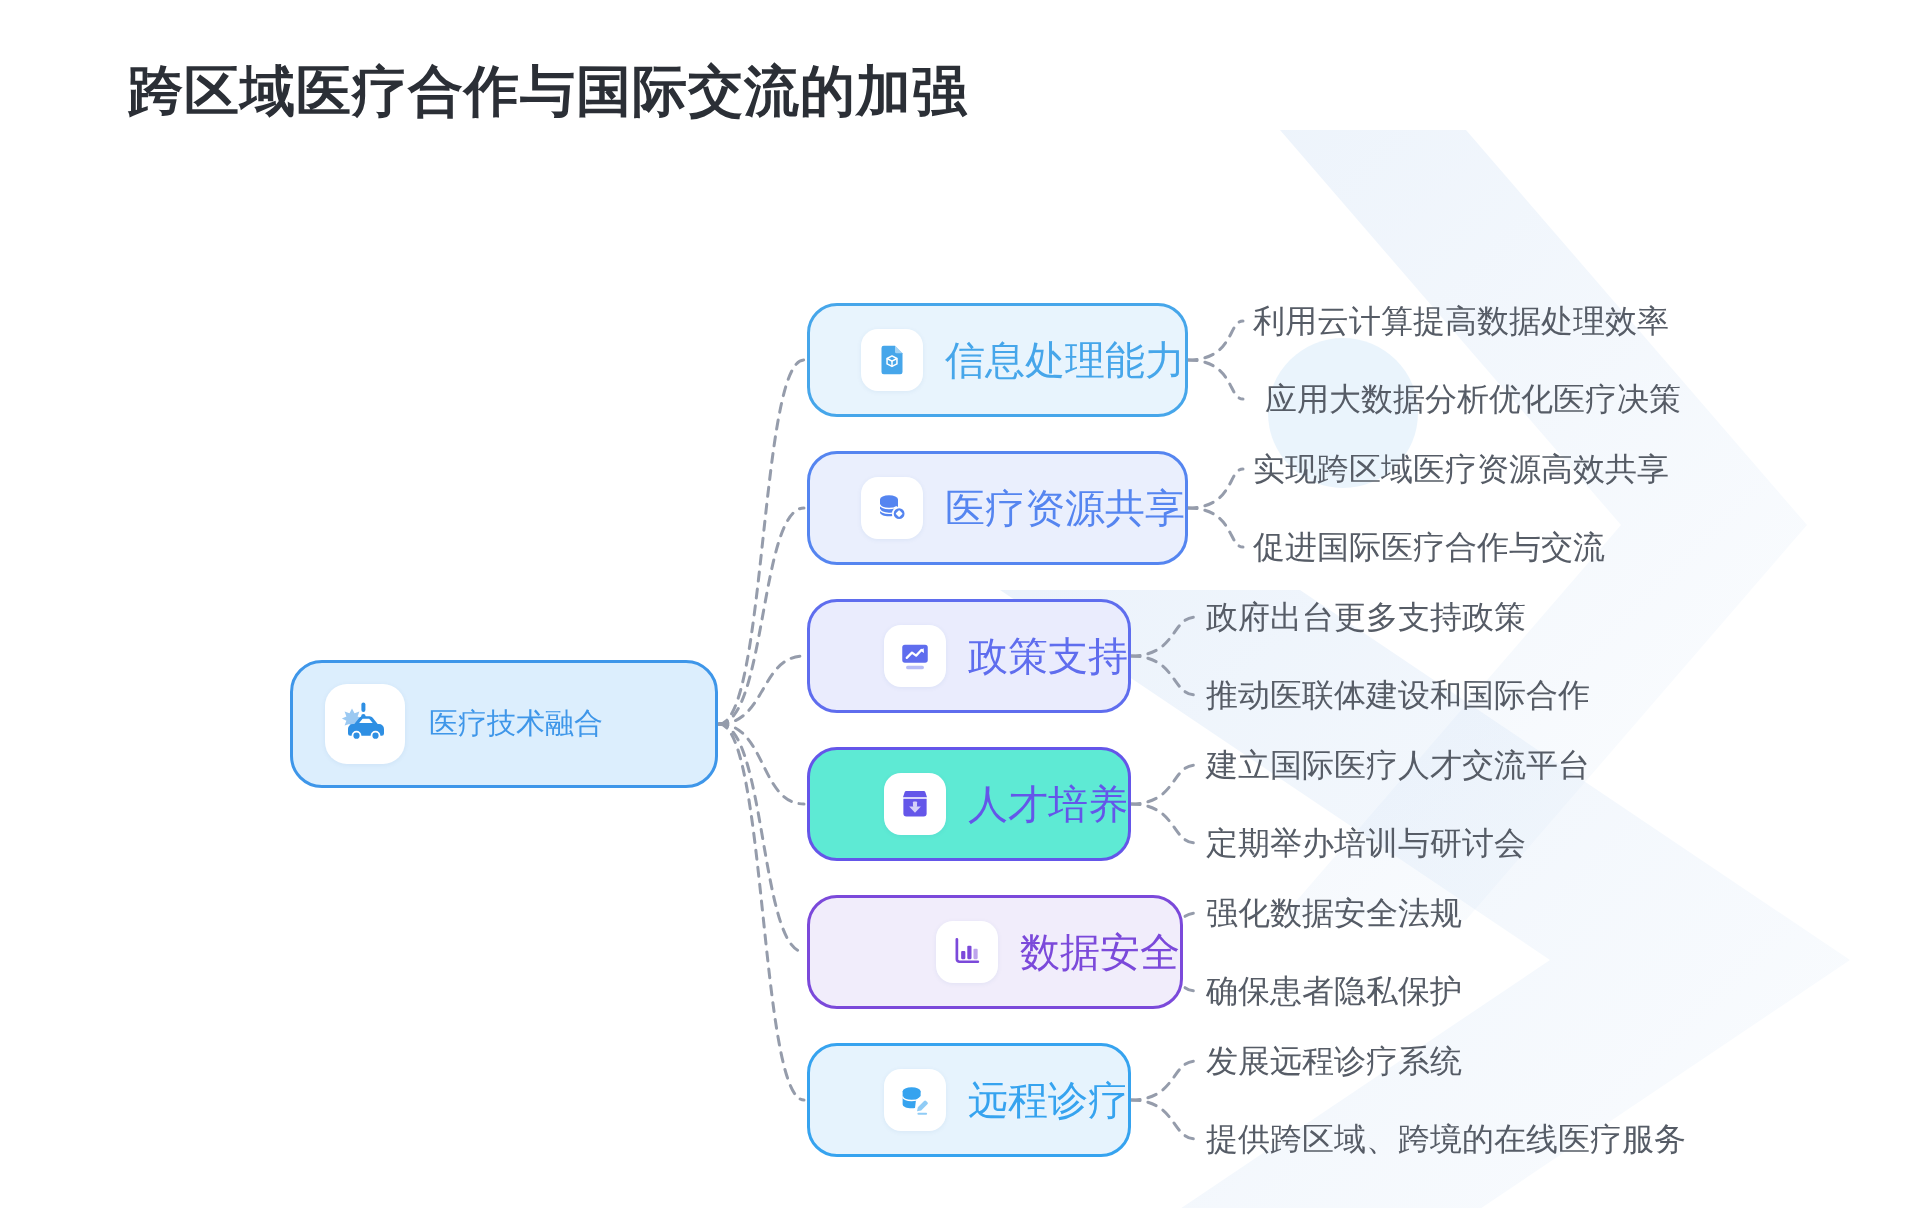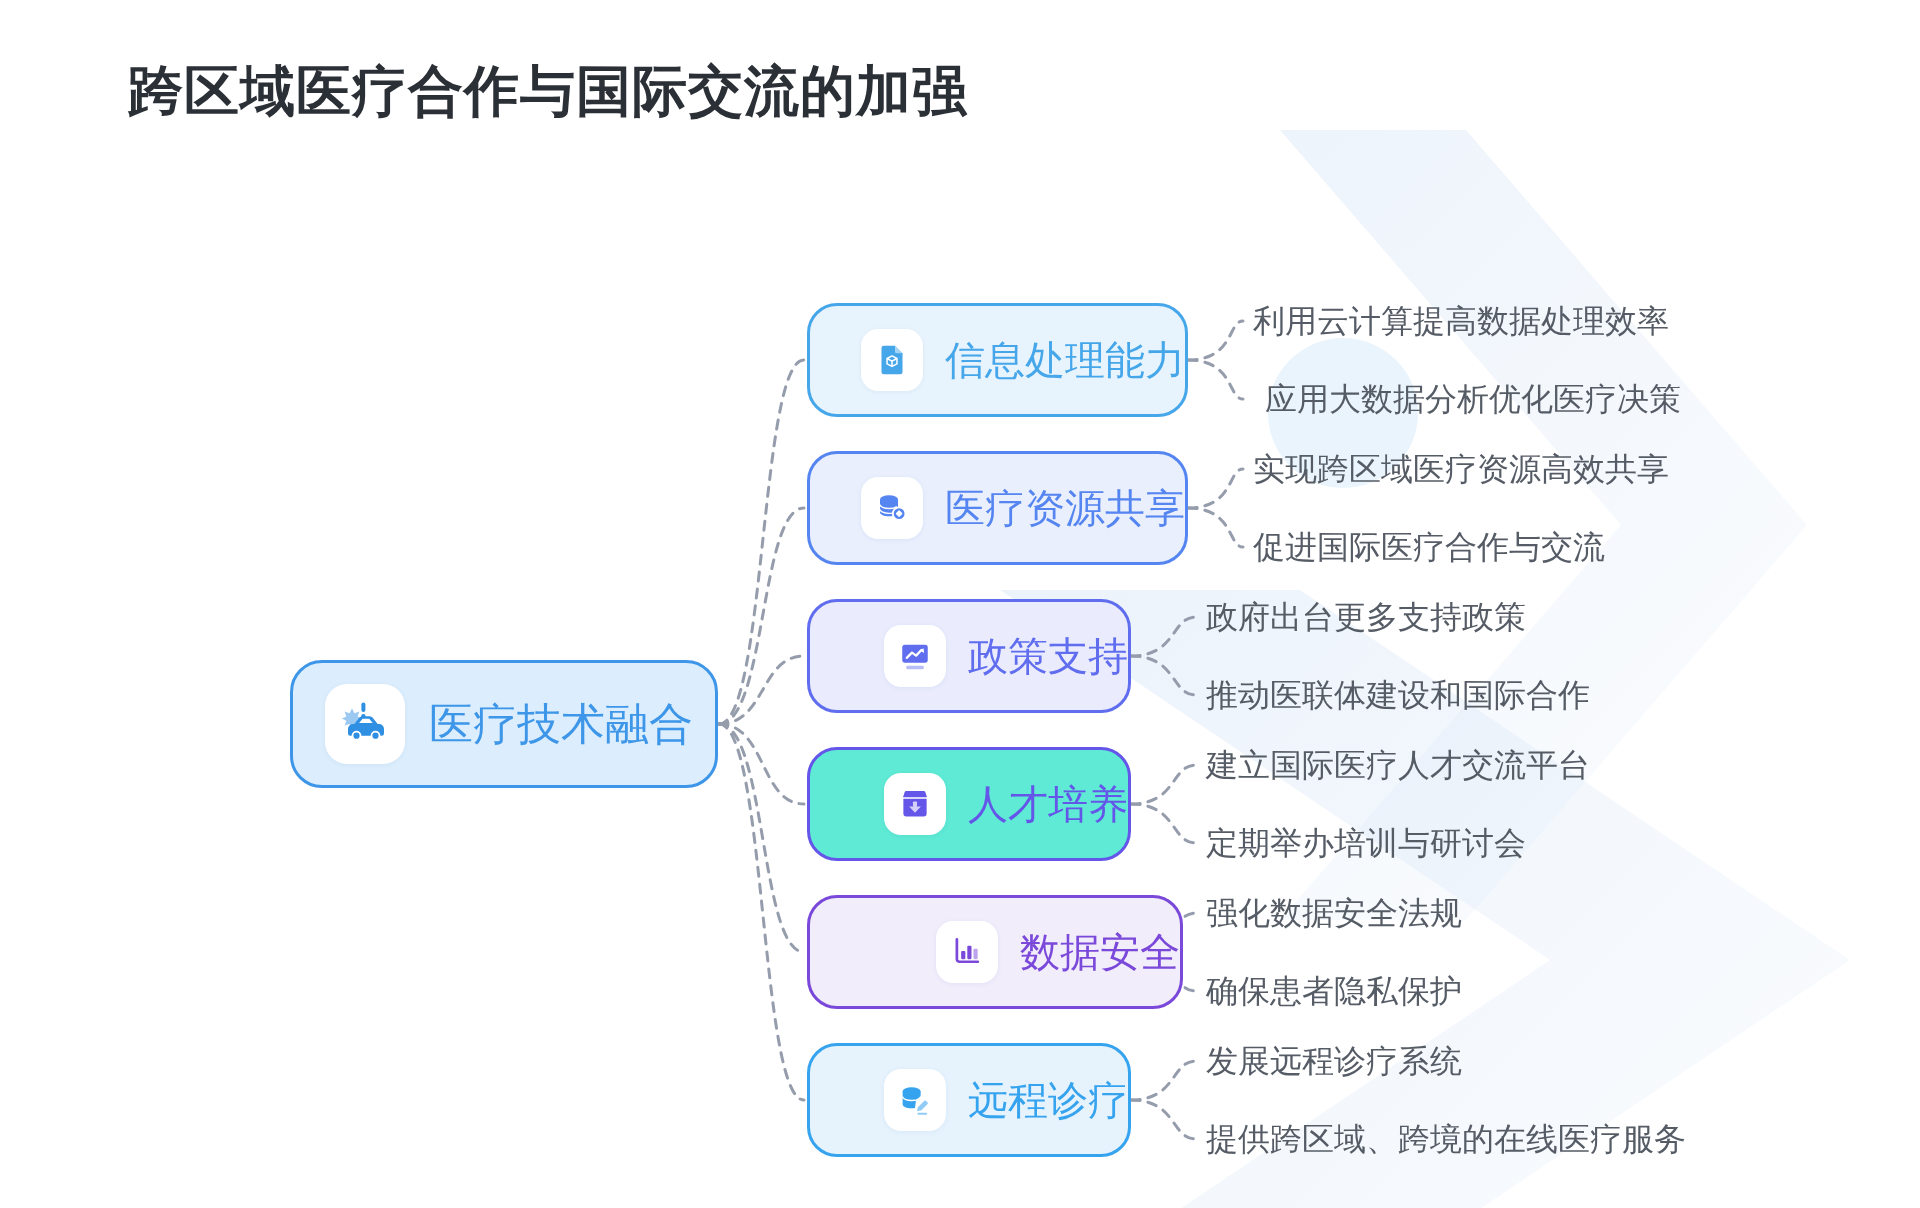--- a/index.html
+++ b/index.html
@@ -34,21 +34,21 @@
 
   #wires{position:absolute;left:0;top:0;width:1920px;height:1208px;pointer-events:none;}
   #wires path{fill:none;stroke-linecap:round;}
 
   .card{
     position:absolute;display:flex;align-items:center;box-sizing:border-box;
     border-style:solid;border-width:3px;background:#fff;
   }
   .root-card{
     left:290px;top:660px;width:428px;height:128px;border-radius:32px;
-    gap:24px;padding-left:32px;font-size:44px;font-weight:500;
+    gap:24px;padding-left:32px;font-size:29px;font-weight:500;
   }
   .branch-card{
     left:807px;height:114px;border-radius:30px;
     gap:22px;padding-left:22px;font-size:40px;font-weight:500;justify-content:flex-end;
   }
   .icon-box{
     background:#ffffff;border-radius:20px;flex:0 0 auto;
     display:flex;align-items:center;justify-content:center;
     box-shadow:0 1px 5px rgba(30,80,160,.07);
   }

